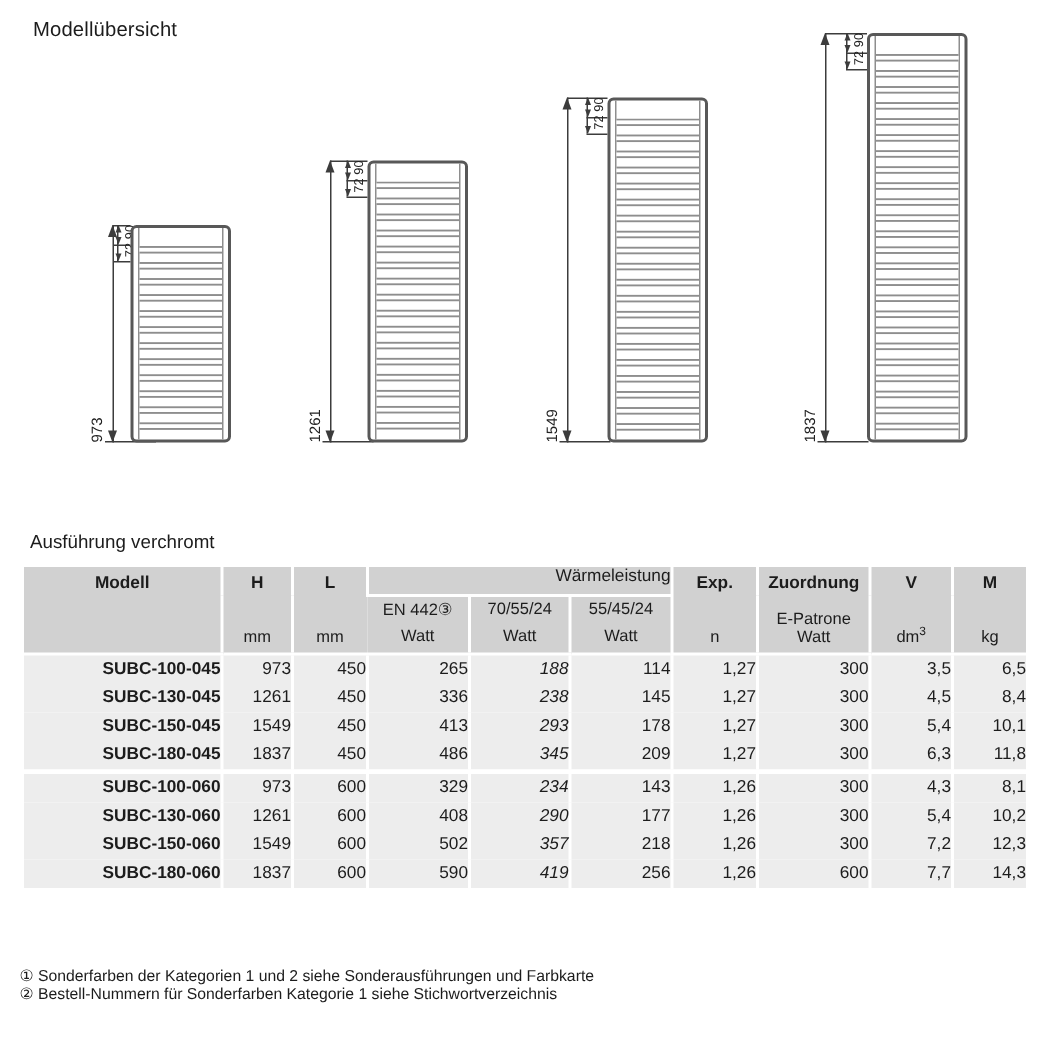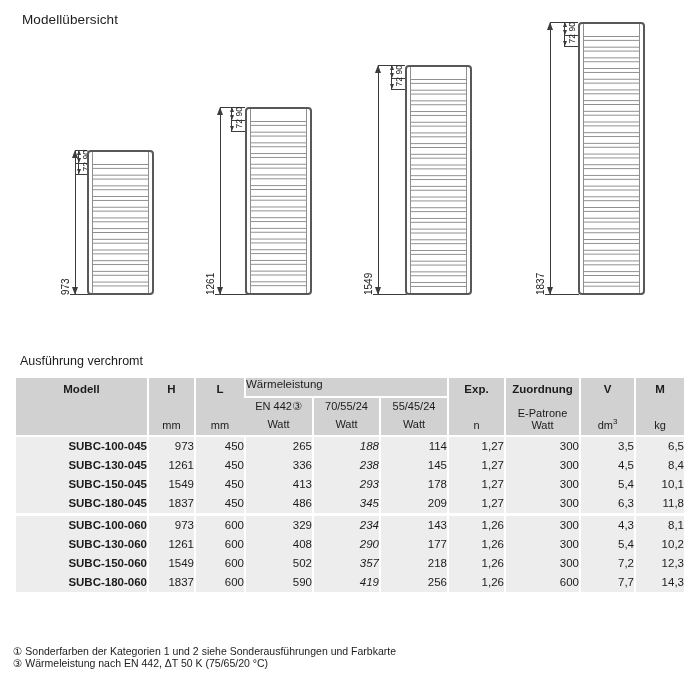--- a/index.html
+++ b/index.html
@@ -56,21 +56,21 @@
   
   table.spec{position:absolute;top:378px;left:16px;width:668px;border-collapse:collapse;table-layout:fixed;}
   table.spec th,table.spec td{border:0;padding:0;}
   table.spec th{background:#d1d1d1;font-size:11.5px;font-weight:normal;vertical-align:top;
                 border-left:2px solid #fff;border-bottom:2px solid #fff;}
   table.spec th:first-child,table.spec td:first-child{border-left:0;}
   .hcell{display:flex;flex-direction:column;justify-content:space-between;height:48px;padding:5px 2px 4px;text-align:center;}
   .hcell .top{font-weight:bold;text-align:center;}
   .hcell .bot{font-weight:normal;font-size:11px;}
   .hcell.modell{height:48px;}
-  th.group{height:18px;vertical-align:middle;text-align:left;font-weight:bold;padding:2px 0 1px;}
+  th.group{height:18px;vertical-align:middle;text-align:right;font-weight:bold;padding:2px 0 1px;}
   .sub{display:flex;flex-direction:column;justify-content:space-between;height:30px;padding:2px 2px 4px;text-align:center;font-size:11px;}
   sup{font-size:8px;vertical-align:super;line-height:0;}
 
   table.spec td{background:#ededed;font-size:11.5px;height:19px;line-height:19px;
                 text-align:right;border-left:2px solid #fff;white-space:nowrap;}
   td.c0{text-align:left;font-weight:bold;padding-left:20px;}
   td.c1{padding-right:10px;} td.c2{padding-right:12px;} td.c3{padding-right:16px;}
   td.c4{padding-right:18px;font-style:italic;} td.c5{padding-right:20px;} td.c6{padding-right:18px;}
   td.c7{padding-right:22px;margin-left:30px;} td.c8{padding-right:24px;} td.c9{padding-right:12px;}
   tr.gap td{background:#fff;height:3px;line-height:3px;border-left:0;padding:0;}
@@ -369,16 +369,16 @@
           <td class="c6">1,26</td>
           <td class="c7">600</td>
           <td class="c8">7,7</td>
           <td class="c9">14,3</td>
         </tr>
       </tbody>
   </table>
 
   <div class="footnotes">
     <div>① Sonderfarben der Kategorien 1 und 2 siehe Sonderausführungen und Farbkarte</div>
-    <div>③ Wärmeleistung nach EN 442, ΔT 50 K (75/65/20 °C)</div>
+    <div>② Bestell-Nummern für Sonderfarben Kategorie 1 siehe Stichwortverzeichnis</div>
   </div>
 
 </div>
 
 </body></html>

